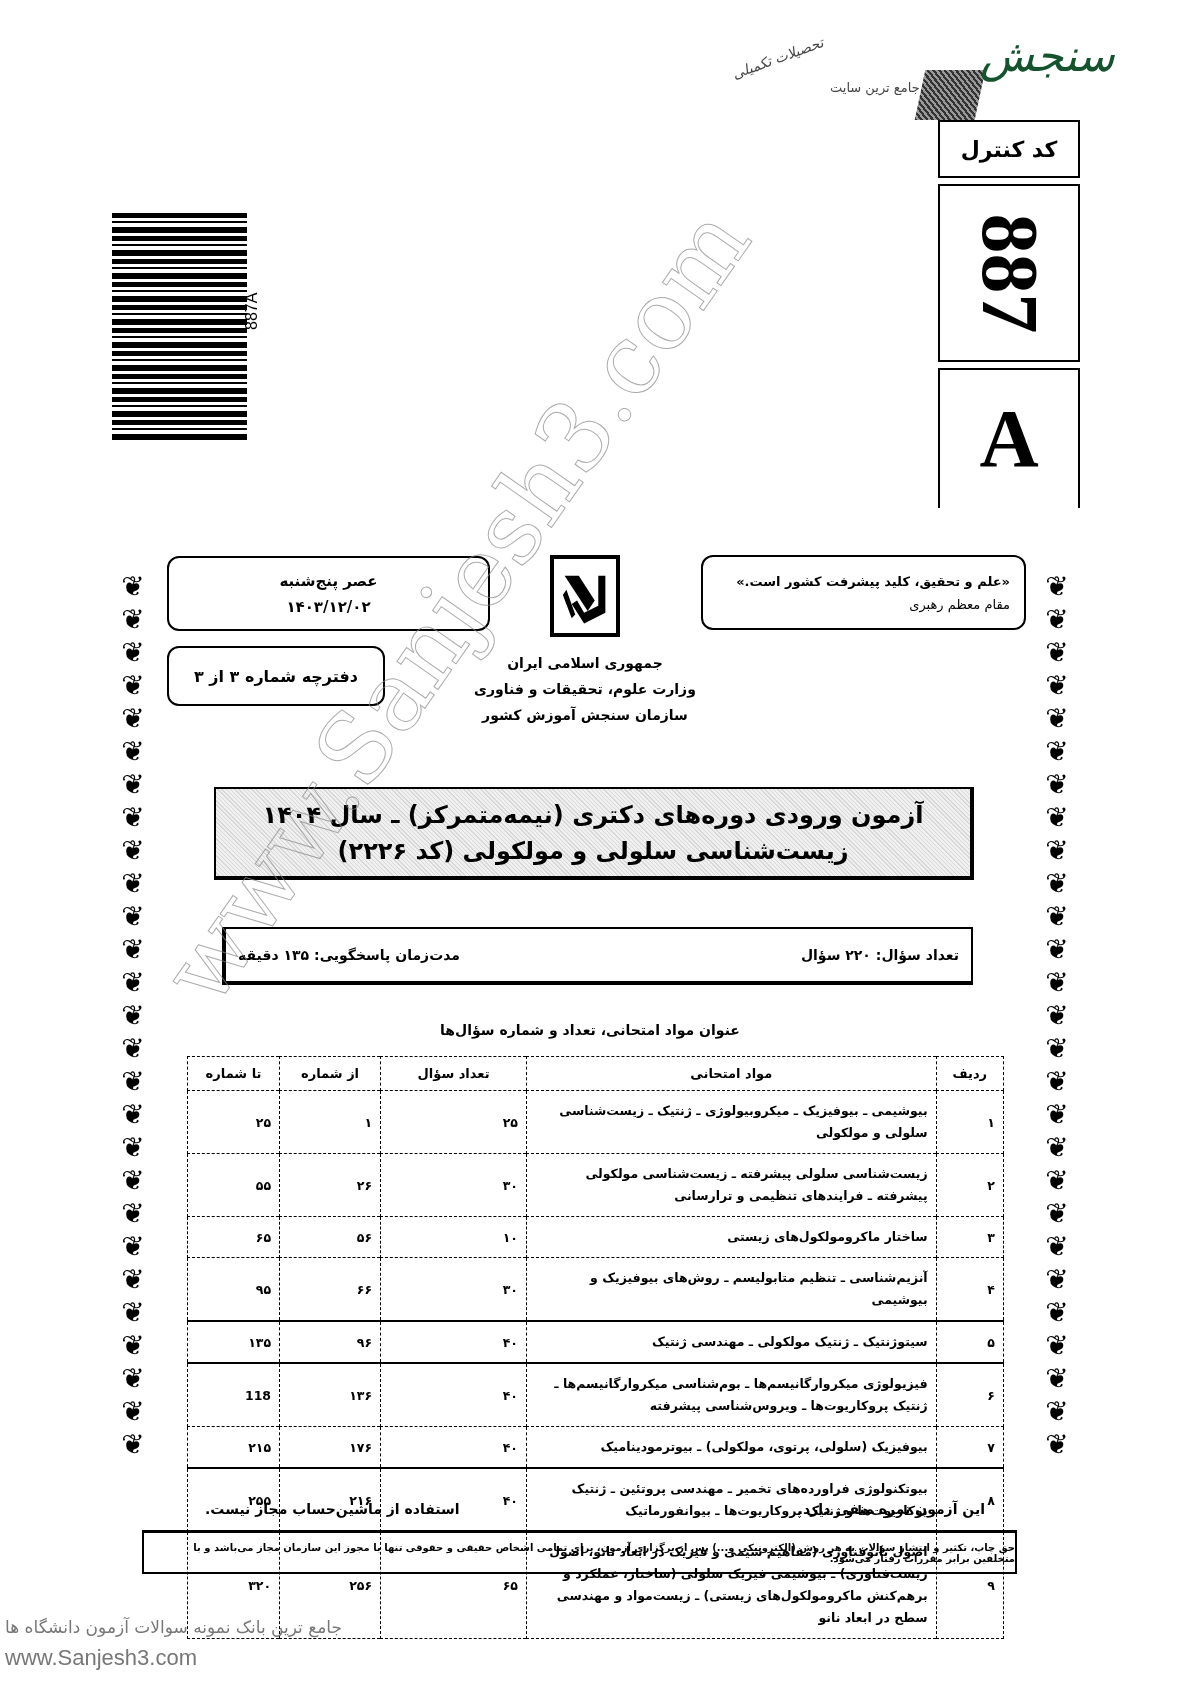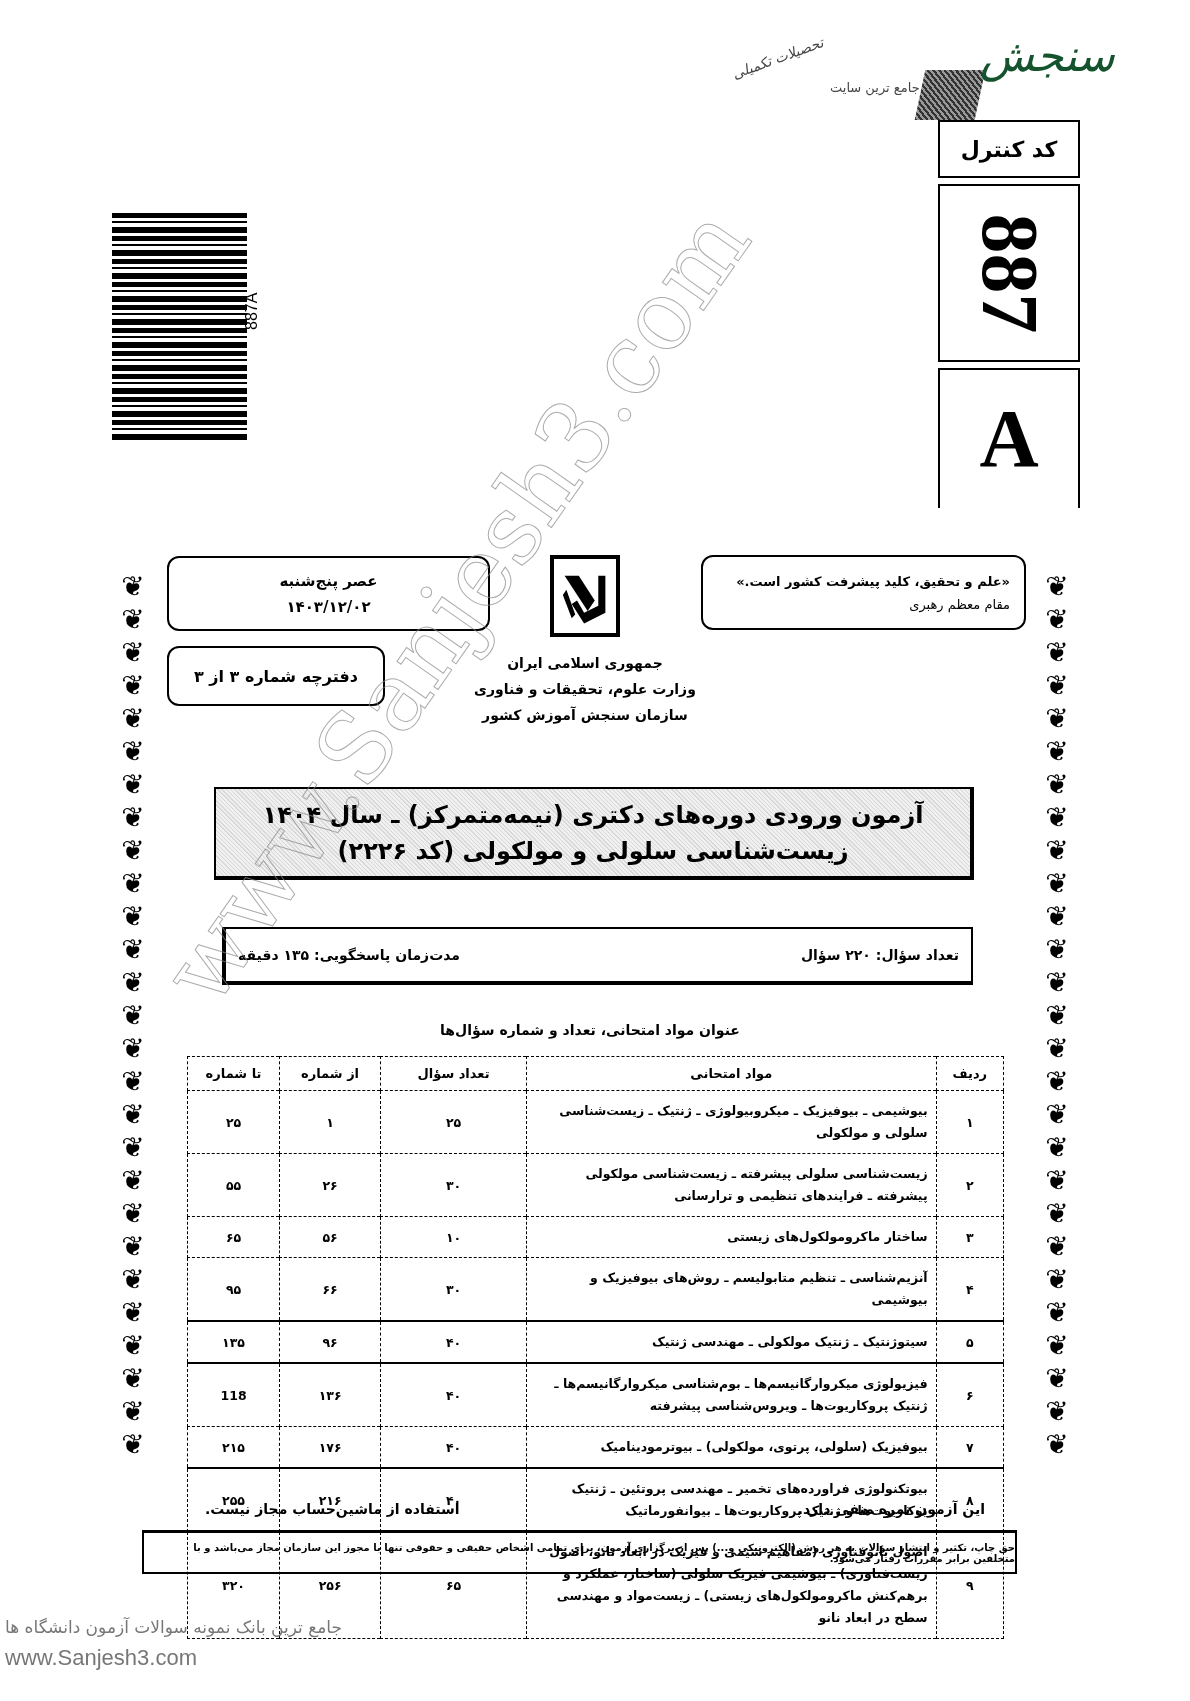--- a/index.html
+++ b/index.html
@@ -56,21 +56,21 @@
   
   .info-box { left: 222px; top: 927px; width: 751px; height: 58px; border: 2px solid #000; border-bottom-width: 4px; border-left-width: 4px;
     display: flex; justify-content: space-between; align-items: center; padding: 0 12px; direction: rtl; font-weight: bold; font-size: 14px; }
 
   .table-caption { left: 380px; top: 1022px; width: 420px; text-align: center; direction: rtl; font-weight: bold; font-size: 14px; }
 
   
   table.subjects { position: absolute; left: 187px; top: 1056px; width: 817px; border-collapse: collapse; direction: rtl; font-size: 12.5px; }
   table.subjects th, table.subjects td { border: 1px dashed #000; padding: 9px 8px; vertical-align: middle; }
   table.subjects th { font-weight: bold; font-size: 13px; height: 24px; text-align: center; }
-  table.subjects td.num { text-align: center; font-weight: bold; }
+  table.subjects td.num { text-align: right; font-weight: bold; }
   table.subjects td.subj { text-align: right; font-weight: bold; line-height: 22px; }
   table.subjects tr.thick td { border-top: 2px solid #000; }
   col.c-row { width: 60px; } col.c-subj { width: 365px; } col.c-cnt { width: 130px; } col.c-from { width: 90px; } col.c-to { width: 82px; }
 
   .notes { left: 205px; top: 1501px; width: 780px; display: flex; justify-content: space-between; direction: rtl; font-weight: bold; font-size: 14px; }
   .notes span { }
   .copyright { left: 142px; top: 1530px; width: 875px; height: 44px; border: 2px solid #000; border-top-width: 3px;
     display: flex; align-items: center; justify-content: center; direction: rtl; font-weight: bold; font-size: 10px; padding-left: 8px; }
 
   .footer-site { left: 5px; top: 1617px; direction: rtl; color: #777; font-size: 17px; }

